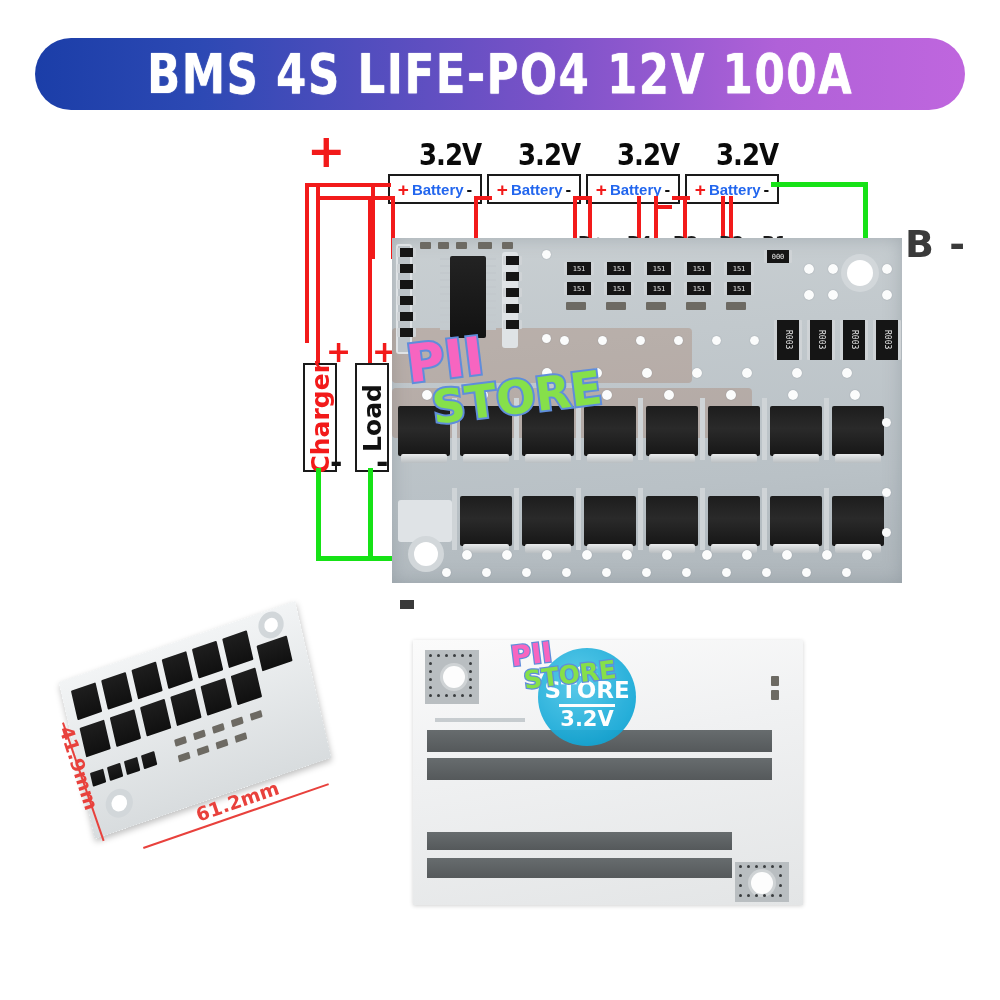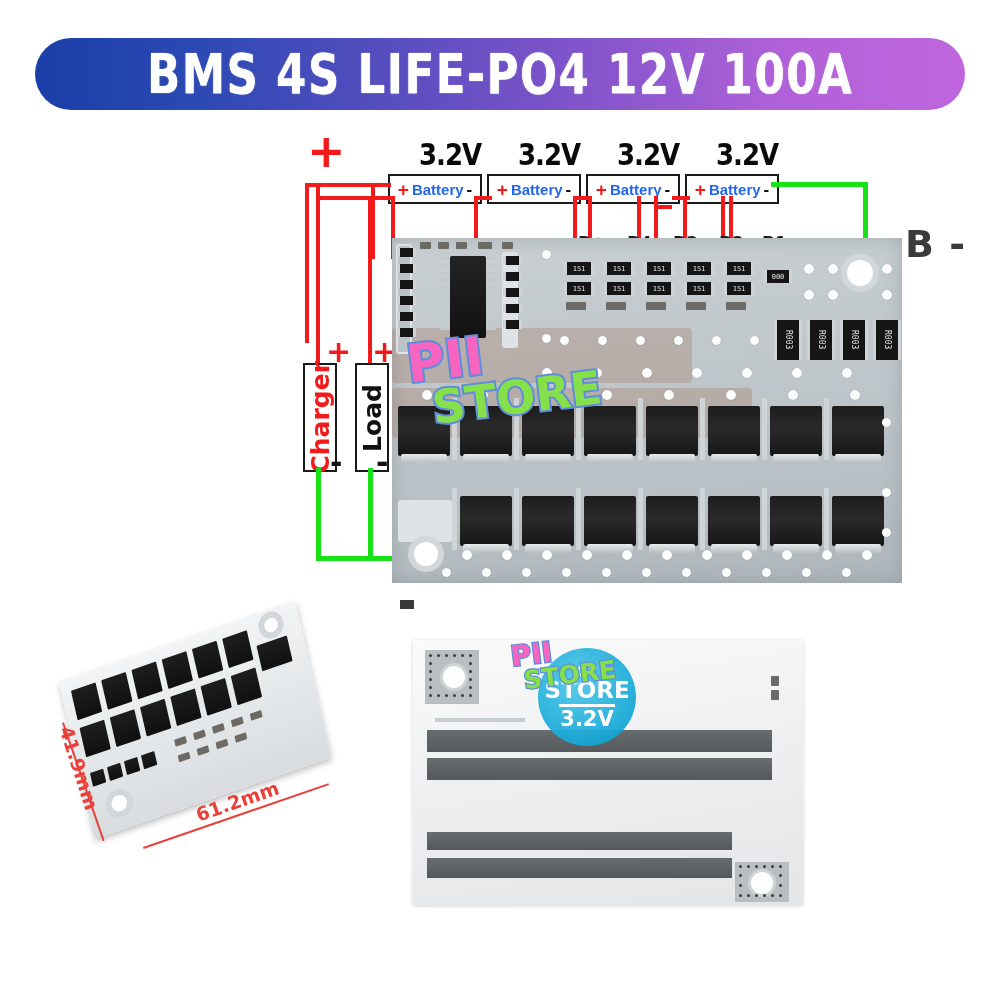--- a/index.html
+++ b/index.html
@@ -281,21 +281,21 @@
   <div class="res" style="left:172px;top:44px;width:24px;height:13px;">151</div>
   <div class="res" style="left:212px;top:24px;width:24px;height:13px;">151</div>
   <div class="res" style="left:212px;top:44px;width:24px;height:13px;">151</div>
   <div class="res" style="left:252px;top:24px;width:24px;height:13px;">151</div>
   <div class="res" style="left:252px;top:44px;width:24px;height:13px;">151</div>
   <div class="res" style="left:292px;top:24px;width:24px;height:13px;">151</div>
   <div class="res" style="left:292px;top:44px;width:24px;height:13px;">151</div>
   <div class="res" style="left:332px;top:24px;width:24px;height:13px;">151</div>
   <div class="res" style="left:332px;top:44px;width:24px;height:13px;">151</div>
 
-  <div class="res" style="left:372px;top:32px;width:22px;height:13px;">000</div>
+  <div class="res" style="left:372px;top:12px;width:22px;height:13px;">000</div>
 
   <div class="smd" style="left:174px;top:64px;width:20px;height:8px;"></div>
   <div class="smd" style="left:214px;top:64px;width:20px;height:8px;"></div>
   <div class="smd" style="left:254px;top:64px;width:20px;height:8px;"></div>
   <div class="smd" style="left:294px;top:64px;width:20px;height:8px;"></div>
   <div class="smd" style="left:334px;top:64px;width:20px;height:8px;"></div>
 
   <div class="res" style="left:382px;top:82px;width:22px;height:40px;font-size:8px;writing-mode:vertical-rl;">R003</div>
   <div class="res" style="left:415px;top:82px;width:22px;height:40px;font-size:8px;writing-mode:vertical-rl;">R003</div>
   <div class="res" style="left:448px;top:82px;width:22px;height:40px;font-size:8px;writing-mode:vertical-rl;">R003</div>

